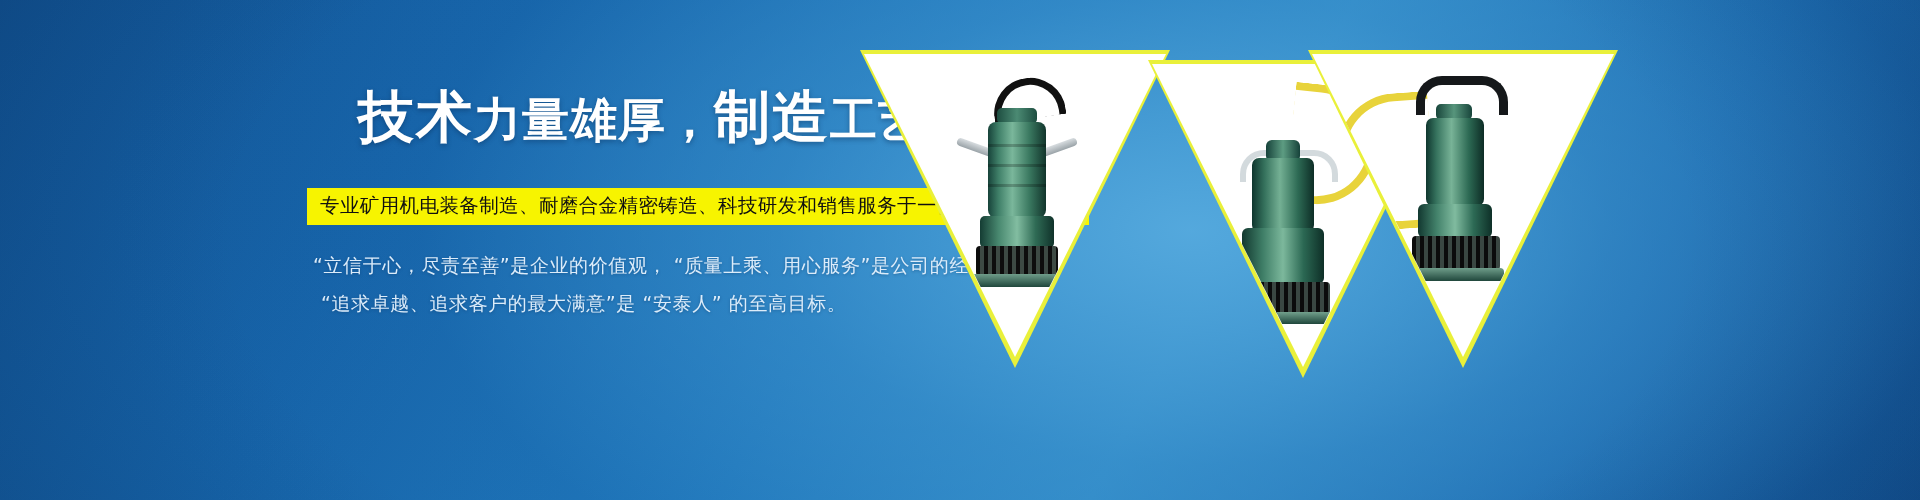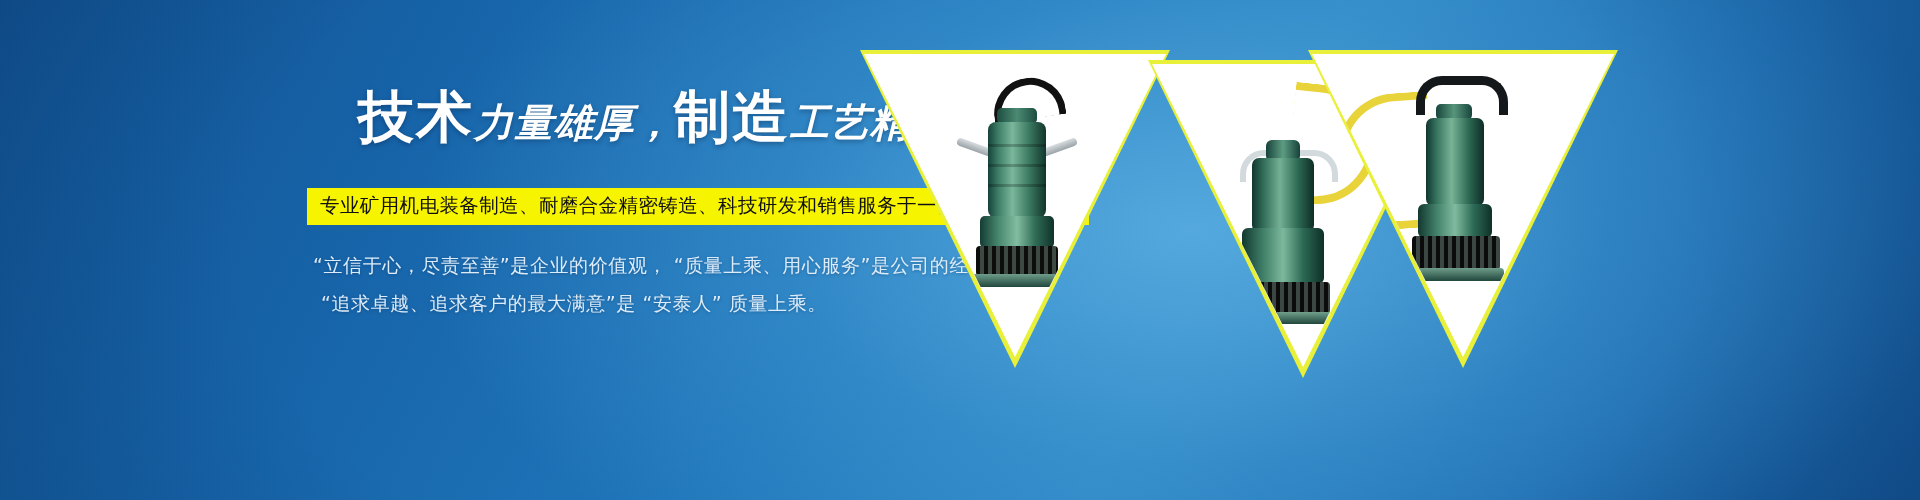--- a/index.html
+++ b/index.html
@@ -22,21 +22,21 @@
   
   .text-block{position:absolute;left:303px;top:84px;width:620px;}
 
   .headline{
     position:relative;height:66px;white-space:nowrap;
     color:#ffffff;font-weight:bold;line-height:66px;
     text-shadow:0 2px 5px rgba(8,44,86,0.45);
     letter-spacing:1px;margin-left:55px;
   }
   .headline .big{font-size:56px;letter-spacing:2px;}
-  .headline .small{font-size:39px;letter-spacing:1px;font-style:italic;}
+  .headline .small{font-size:47px;letter-spacing:1px;}
 
   .yellow-bar{
     position:absolute;left:4px;top:104px;
     background:#f7f400;
     padding:7px 13px 8px 13px;
     white-space:nowrap;
   }
   .yellow-bar span{
     color:#101010;font-size:19.5px;font-weight:500;letter-spacing:0.4px;line-height:22px;
   }
@@ -138,21 +138,21 @@
     <div class="headline">
       <span class="big">技术</span><span class="small">力量雄厚，</span><span class="big">制造</span><span class="small">工艺精良</span>
     </div>
 
     <div class="yellow-bar">
       <span>专业矿用机电装备制造、耐磨合金精密铸造、科技研发和销售服务于一体的股份制企业</span>
     </div>
 
     <div class="para">
       <div class="line">“立信于心，尽责至善”是企业的价值观， “质量上乘、用心服务”是公司的经营理念，</div>
-      <div class="line second">“追求卓越、追求客户的最大满意”是 “安泰人” 质量上乘。</div>
+      <div class="line second">“追求卓越、追求客户的最大满意”是 “安泰人” 的至高目标。</div>
     </div>
 
   </div>
 
   <div class="tri-group">
 
     <div class="tri tri-a">
       <div class="tri-outline"></div>
       <div class="tri-inner"></div>
       <div class="tri-photo">

